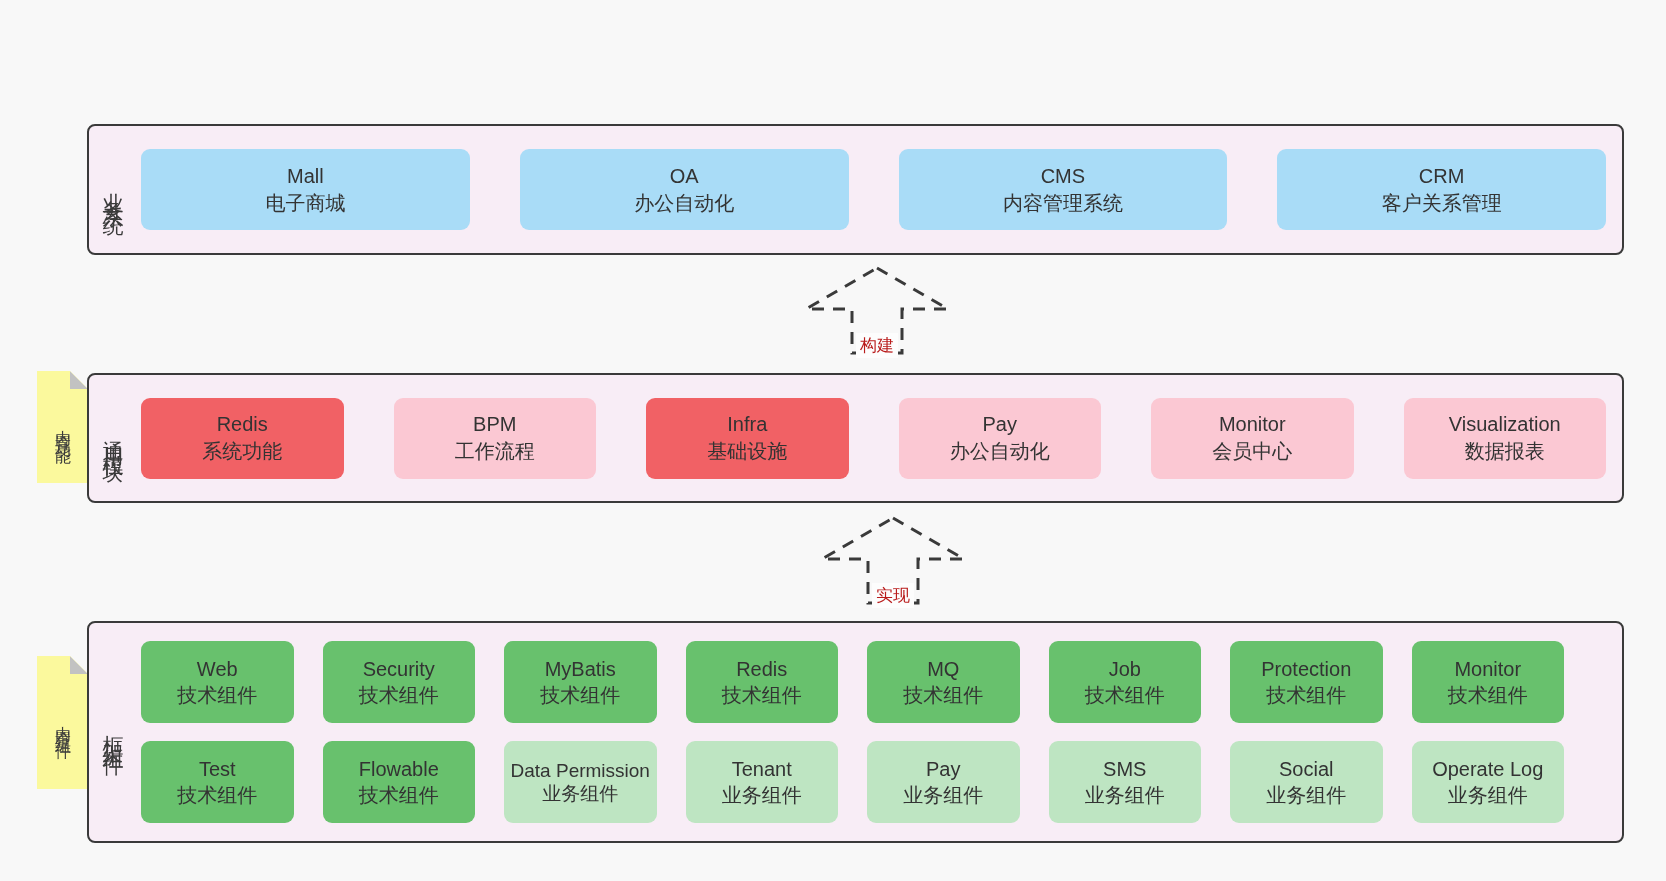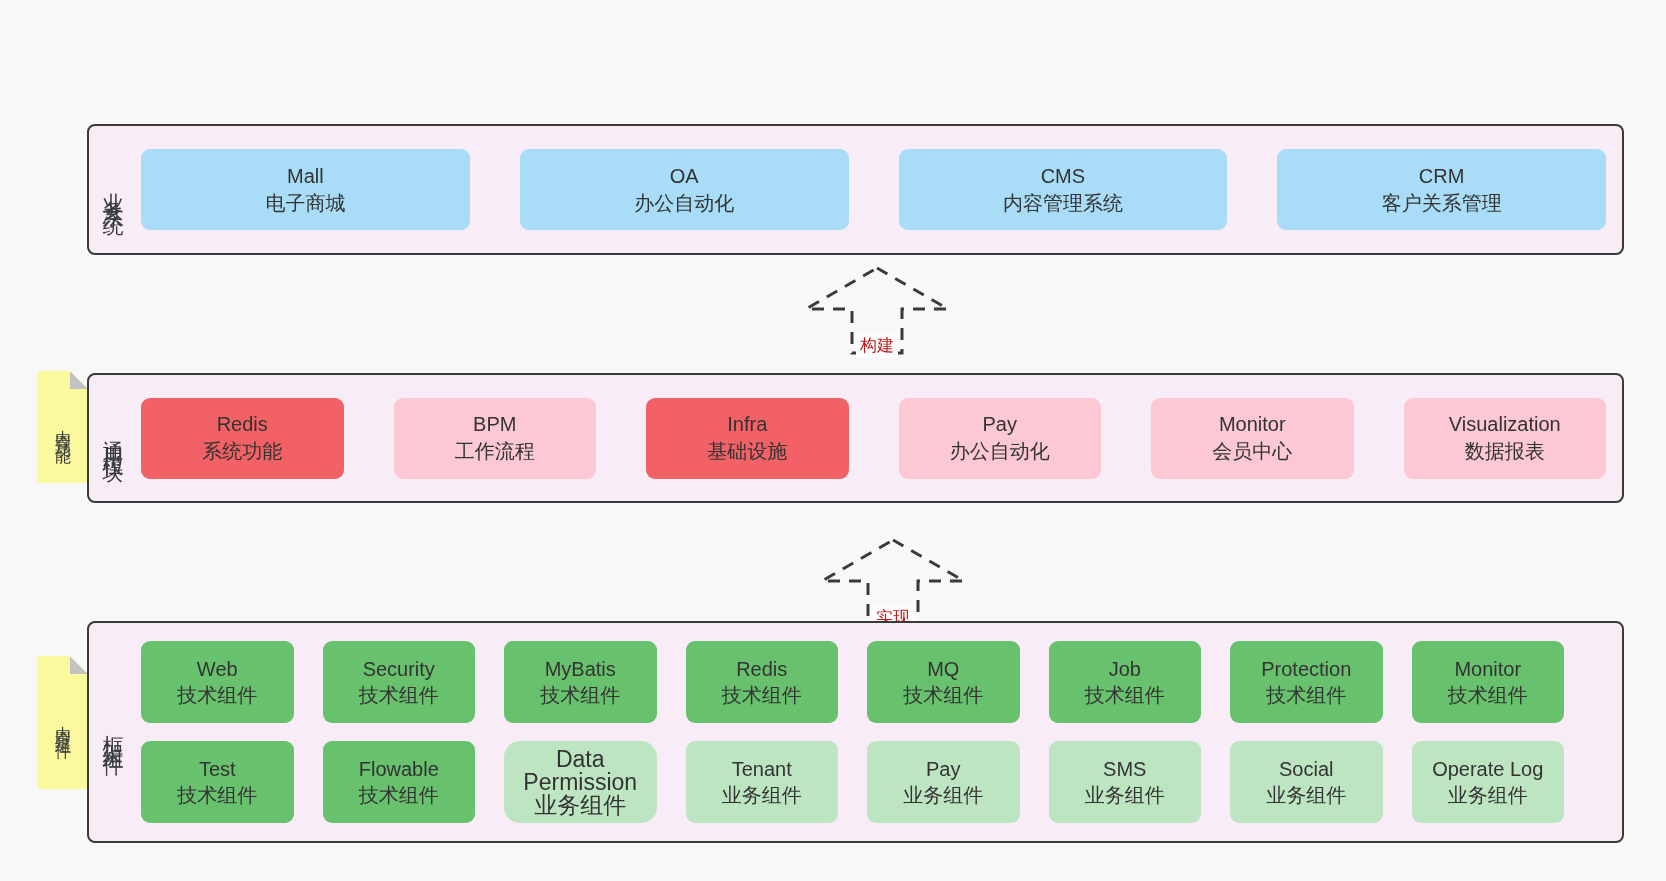--- a/index.html
+++ b/index.html
@@ -19,42 +19,42 @@
               font-size:21px;letter-spacing:7px;color:#3a3a3a;}
 
   .band-boxes{flex:1;display:flex;gap:50px;margin:0 16px 0 4px;}
   .band-rows{flex:1;display:flex;flex-direction:column;gap:18px;margin:0 58px 0 4px;}
   .comp-row{display:flex;gap:29px;}
 
   .box{flex:1;height:81px;border-radius:9px;display:flex;flex-direction:column;
        align-items:center;justify-content:center;text-align:center;
        font-size:20px;line-height:27px;color:#333;}
   .comp-row .box{height:82px;line-height:26px;}
-  .box.tight{line-height:23px;font-size:23px;border-radius:16px;}
+  .box.tight{line-height:23px;font-size:19px;}
   .box.blue{background:var(--blue,#a9dcf7);}
   .box.red{background:var(--red,#f16165);}
   .box.pink{background:var(--pink,#fbc8d3);}
   .box.green{background:var(--green,#68c16d);}
   .box.lightgreen{background:var(--lightgreen,#bee5c2);}
 
   
   .note{position:absolute;left:37px;width:51px;background:var(--note_bg,#fbf99d);
         clip-path:polygon(0 0,calc(100% - 18px) 0,100% 18px,100% 100%,0 100%);
         display:flex;align-items:center;justify-content:center;}
   #note-features{top:371px;height:112px;}
   #note-components{top:656px;height:133px;}
   .note-fold{position:absolute;top:0;right:0;width:18px;height:18px;
              background:var(--note_fold,#c2c2c2);clip-path:polygon(0 0,100% 100%,0 100%);}
   .note-text{writing-mode:vertical-rl;text-orientation:upright;font-size:16px;
              letter-spacing:6px;color:#3a3a3a;padding-top:4px;}
 
   
   .arrow{position:absolute;width:150px;height:90px;}
   #arrow-build{left:802px;top:266px;}
-  #arrow-implement{left:818px;top:538px;}
+  #arrow-implement{left:818px;top:516px;}
   .arrow svg{display:block;width:100%;height:100%;}
   .arrow polygon{fill:none;stroke:#3a3a3a;stroke-width:3;stroke-dasharray:12 9;}
   .arrow-label{position:absolute;left:50%;top:31px;transform:translateX(-50%);
                background:#fdfdfd;padding:1px 4px;font-size:17px;color:#b91c1c;white-space:nowrap;margin-top:36px;}
 </style>
 </head>
 <body>
 
 <div class="canvas">
 

